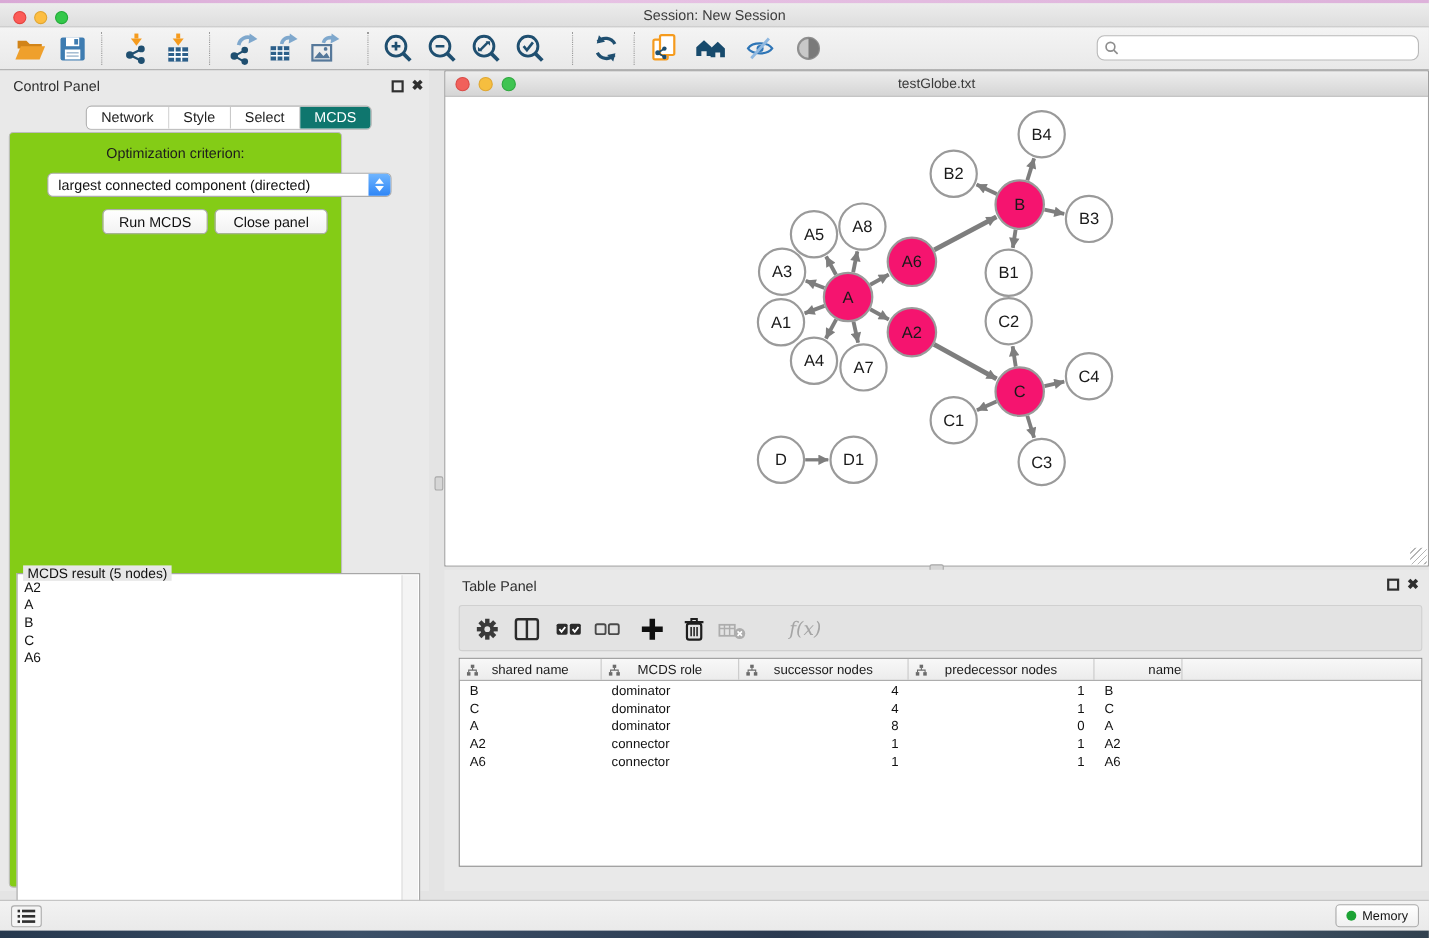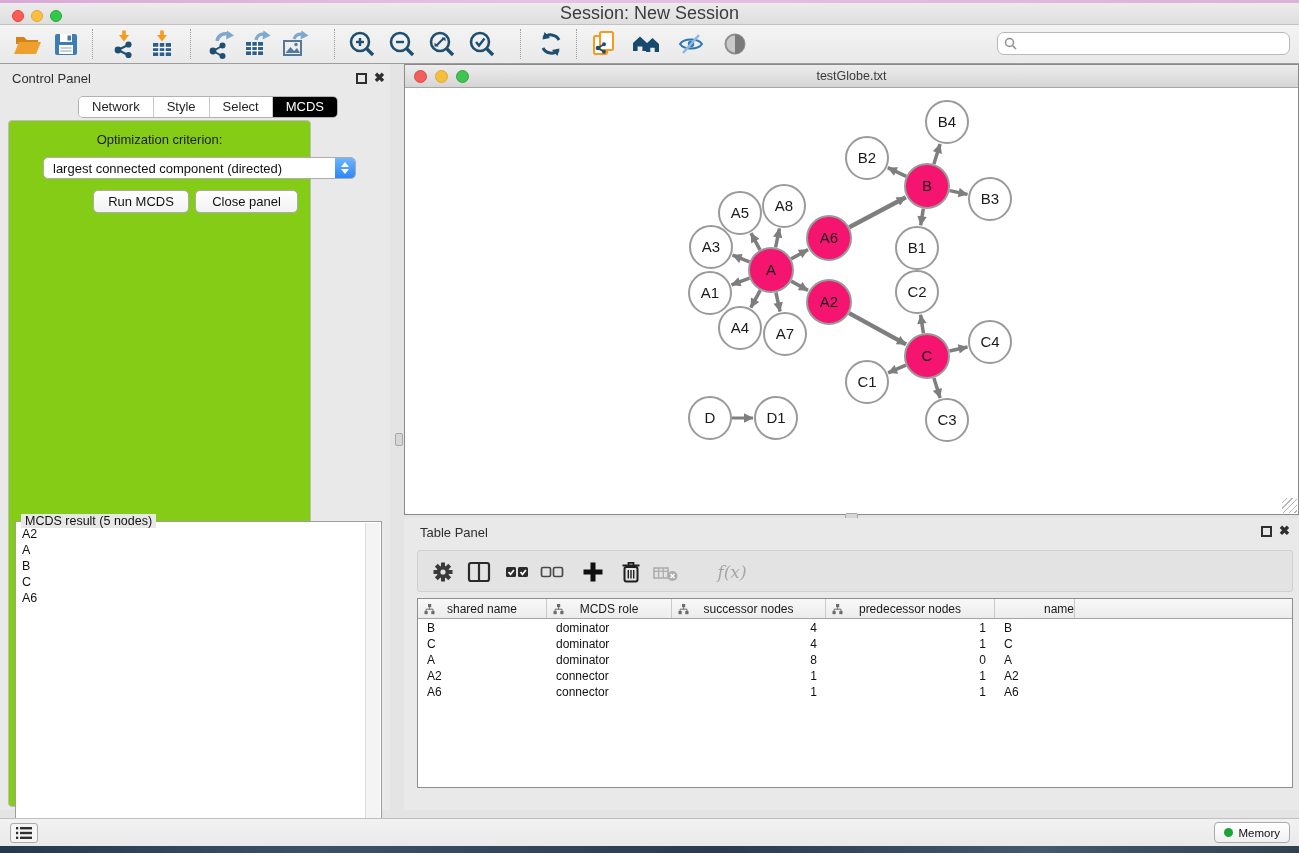--- a/index.html
+++ b/index.html
@@ -3,21 +3,21 @@
 <meta charset="utf-8">
 <style>
   * { margin:0; padding:0; box-sizing:border-box; }
   html,body { width:1299px; height:853px; }
   body { font-family:"Liberation Sans", sans-serif; background:#E4E4E4; position:relative; overflow:hidden; }
   .abs { position:absolute; }
 
   
   .top-strip { left:0; top:0; width:1299px; height:3px; background:linear-gradient(90deg,#D9A9D6,#E7C2E4 40%,#DDB1DA); }
   .titlebar { left:0; top:3px; width:1299px; height:22px; background:linear-gradient(#ECECEC,#DEDEDE); border-bottom:1px solid #C2C2C2; }
-  .titlebar .title { width:100%; text-align:center; line-height:21px; font-size:18px; color:#3C3C3C; }
+  .titlebar .title { width:100%; text-align:center; line-height:21px; font-size:13px; color:#3C3C3C; }
   .lights { display:flex; gap:7px; position:absolute; left:12px; top:7px; }
   .light { width:12px; height:12px; border-radius:50%; }
   .light.red { background:#FC5B57; border:1px solid #E2433F; }
   .light.yellow { background:#FDBE41; border:1px solid #E0A632; }
   .light.green { background:#34C84A; border:1px solid #23A939; }
 
   
   .toolbar { left:0; top:25px; width:1299px; height:39px; background:linear-gradient(#F4F4F4,#E9E9E9); border-bottom:1px solid #9E9E9E; }
   .tool { position:absolute; top:4px; width:30px; height:30px; display:flex; align-items:center; justify-content:center; cursor:default; }
   .tsep { position:absolute; top:4px; height:30px; border-left:1px dotted #9B9B9B; width:0; }
@@ -26,21 +26,21 @@
 
   
   .control-panel { left:0; top:64px; width:390px; height:746px; background:#E9E9E9; }
   .panel-head { position:absolute; left:0; top:0; width:100%; height:30px; }
   .panel-head .ptitle { position:absolute; left:12px; top:7px; font-size:13px; color:#2E2E2E; }
   .float-btn { position:absolute; width:11px; height:11px; border:2px solid #2F2F2F; top:9px; }
   .close-btn { position:absolute; top:6px; font-size:13px; font-weight:bold; color:#2F2F2F; }
   .cp-tabs { position:absolute; left:78px; top:32px; height:22px; display:flex; border:1px solid #B2B2B2; border-radius:5px; overflow:hidden; background:#FFFFFF; }
   .seg { font-size:13px; color:#1F1F1F; padding:0 13px; line-height:20px; border-right:1px solid #C9C9C9; background:#FFFFFF; }
   .seg:last-child { border-right:none; }
-  .seg.active { background:#000000; color:#FFFFFF; border-color:#409CFF; }
+  .seg.active { background:#0f766e; color:#FFFFFF; border-color:#409CFF; }
   .cp-box { position:absolute; left:8px; top:56px; width:303px; height:687px; background:#84cc16; border:1px solid #BDBDBD; border-radius:4px; }
   .opt-label { position:absolute; left:0; top:11px; width:100%; text-align:center; font-size:13px; color:#1D1D1D; }
   .dropdown { position:absolute; left:34px; top:36px; width:313px; height:22px; background:#FFFFFF; border:1px solid #ACACAC; border-radius:5px; }
   .dropdown .val { position:absolute; left:9px; top:3px; font-size:13px; color:#111; white-space:nowrap; }
   .spinner { position:absolute; right:0; top:0; width:20px; height:20px; border-radius:0 4px 4px 0; background:linear-gradient(#6FB5FF,#2F86F6); }
   .spinner .up { position:absolute; left:6px; top:4px; width:0; height:0; border-left:4px solid transparent; border-right:4px solid transparent; border-bottom:5px solid #FFFFFF; }
   .spinner .dn { position:absolute; left:6px; bottom:4px; width:0; height:0; border-left:4px solid transparent; border-right:4px solid transparent; border-top:5px solid #FFFFFF; }
   .cp-btn { position:absolute; top:69px; height:23px; background:linear-gradient(#FFFFFF,#F2F2F2); border:1px solid #ACACAC; border-radius:5px; font-size:13px; color:#111; text-align:center; line-height:21px; }
   .fieldset { position:absolute; left:6px; top:400px; width:367px; height:342px; border:1px solid #9E9E9E; background:#FFFFFF; }
   .fieldset .legend { position:absolute; left:5px; top:-8px; background:#E7E7E7; padding:0 4px; font-size:12.5px; color:#111; }

